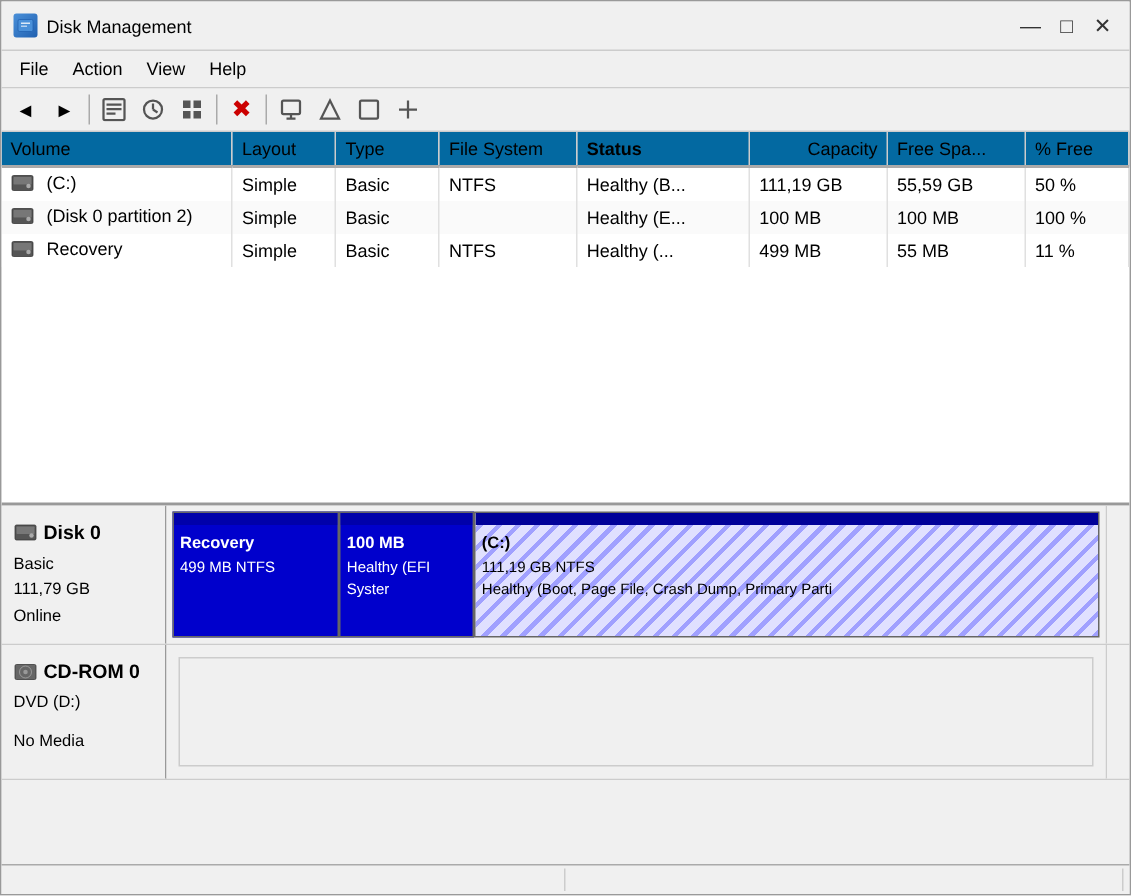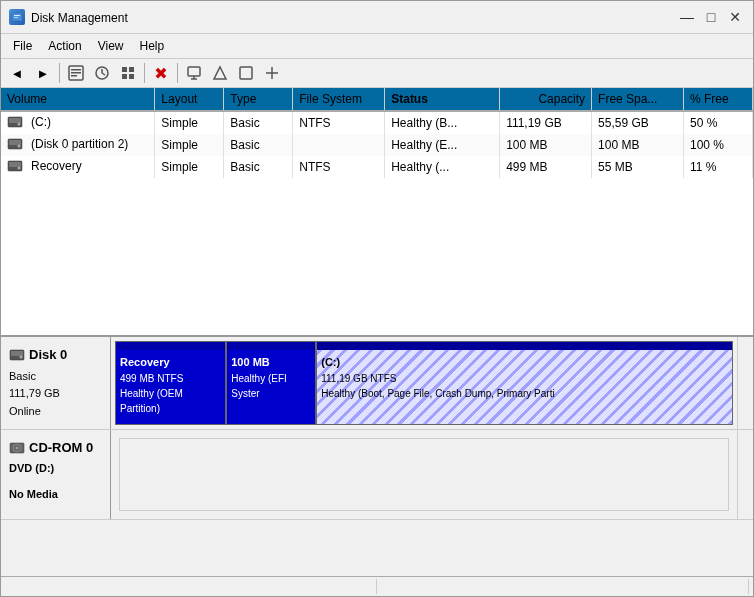--- a/index.html
+++ b/index.html
@@ -213,21 +213,20 @@
     }
     .partition.primary .partition-header {
       background: #000099;
     }
     .partition-name {
       font-weight: bold;
       font-size: 11px;
     }
     .cd-row {
       min-height: 90px;
-      font-weight: bold;
     }
     .cd-label {
       font-size: 11px;
       line-height: 1.6;
     }
     .cd-content {
       flex: 1;
       background: #f0f0f0;
       border: 1px solid #ccc;
       margin: 4px;
@@ -441,21 +440,20 @@
           <div>Basic</div>
           <div>111,79 GB</div>
           <div>Online</div>
         </div>
         <div class="disk-partitions">
 
           <div class="partition recovery" style="width:18%;min-width:110px;">
             <div class="partition-header"></div>
             <div class="partition-name">Recovery</div>
             <div>499 MB NTFS</div>
-            <div>Healthy (OEM Partition)</div>
           </div>
 
           <div class="partition efi" style="width:14%;min-width:90px;">
             <div class="partition-header"></div>
             <div class="partition-name">100 MB</div>
             <div>Healthy (EFI Syster</div>
           </div>
 
 
           <div class="partition primary" style="flex:1;">

